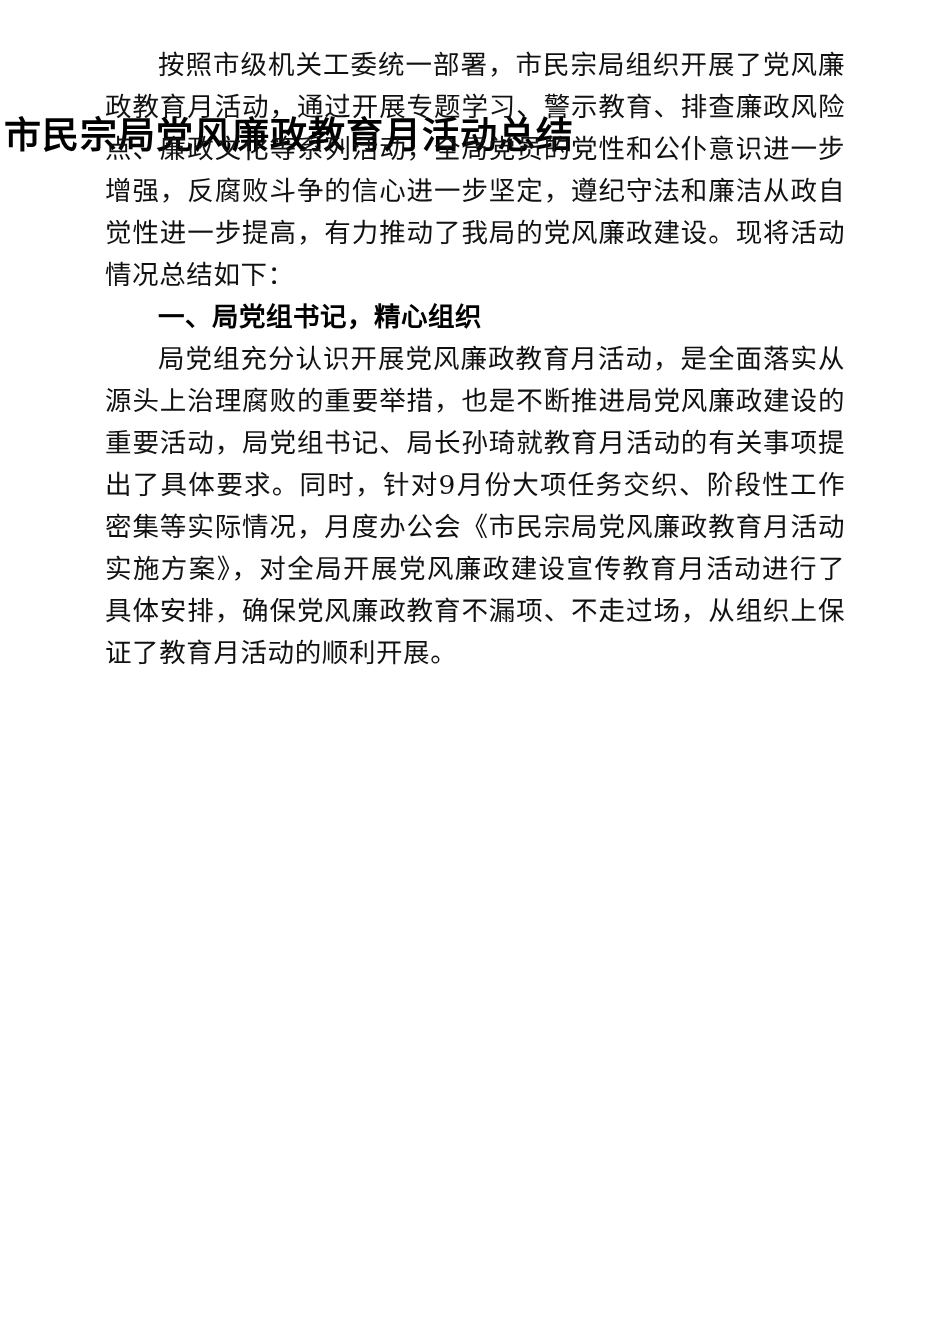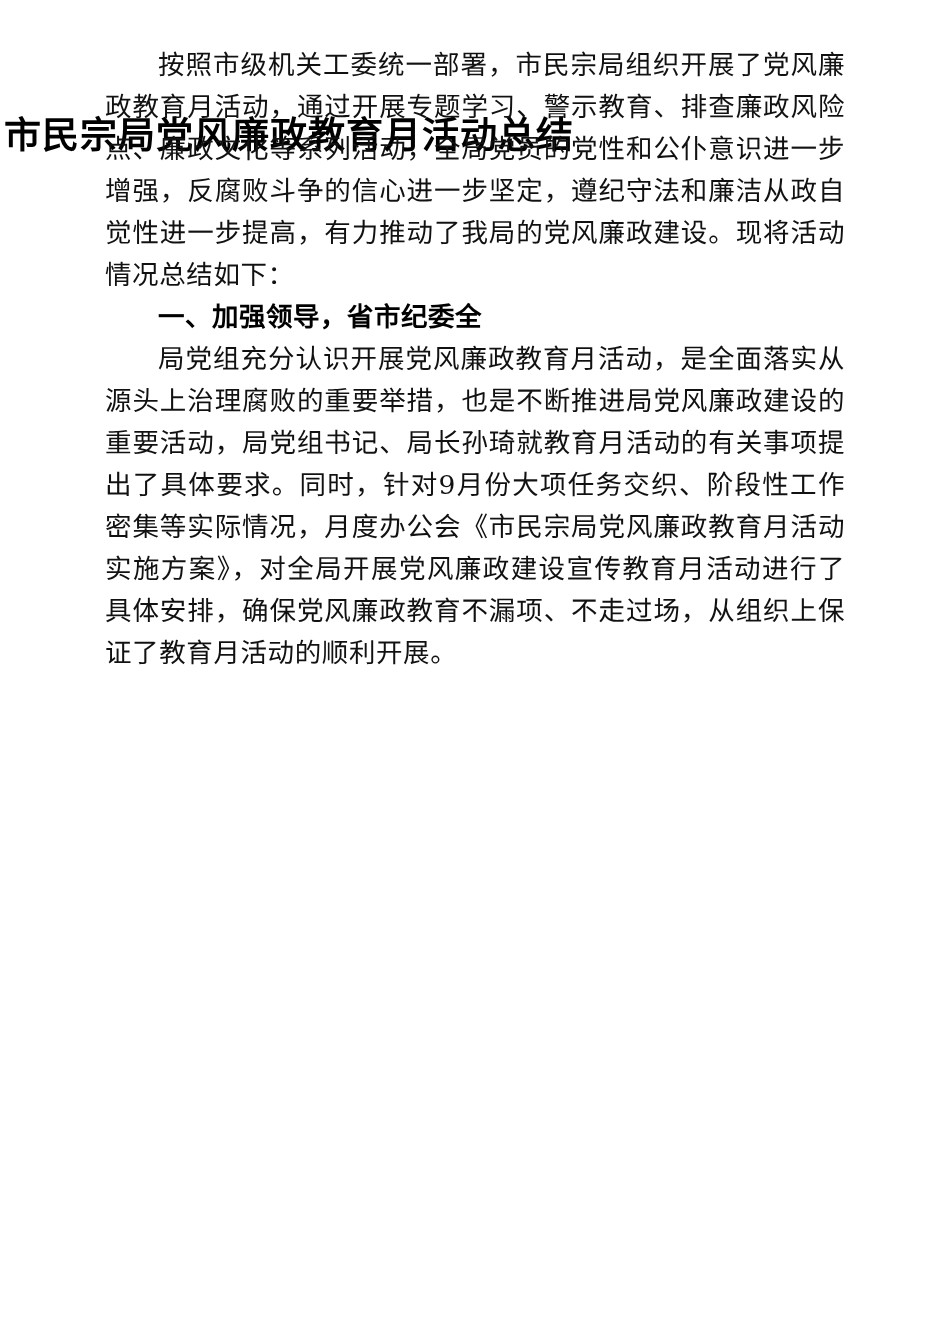--- a/index.html
+++ b/index.html
@@ -72,21 +72,21 @@
 
 <div class="page">
 
   <h1 class="doc-title">市民宗局党风廉政教育月活动总结</h1>
 
   <div class="doc-body">
     <div class="body-block">
 
       <p class="para">按照市级机关工委统一部署，市民宗局组织开展了党风廉政教育月活动，通过开展专题学习、警示教育、排查廉政风险点、廉政文化等系列活动，全局党员的党性和公仆意识进一步增强，反腐败斗争的信心进一步坚定，遵纪守法和廉洁从政自觉性进一步提高，有力推动了我局的党风廉政建设。现将活动情况总结如下：</p>
 
-      <p class="heading">一、加强领导，省市纪委全</p>
+      <p class="heading">一、局党组书记，精心组织</p>
 
       <p class="para">局党组充分认识开展党风廉政教育月活动，是全面落实从源头上治理腐败的重要举措，也是不断推进局党风廉政建设的重要活动，局党组书记、局长孙琦就教育月活动的有关事项提出了具体要求。同时，针对9月份大项任务交织、阶段性工作密集等实际情况，月度办公会《市民宗局党风廉政教育月活动实施方案》，对全局开展党风廉政建设宣传教育月活动进行了具体安排，确保党风廉政教育不漏项、不走过场，从组织上保证了教育月活动的顺利开展。</p>
 
 
 
     </div>
   </div>
 
 </div>
 

